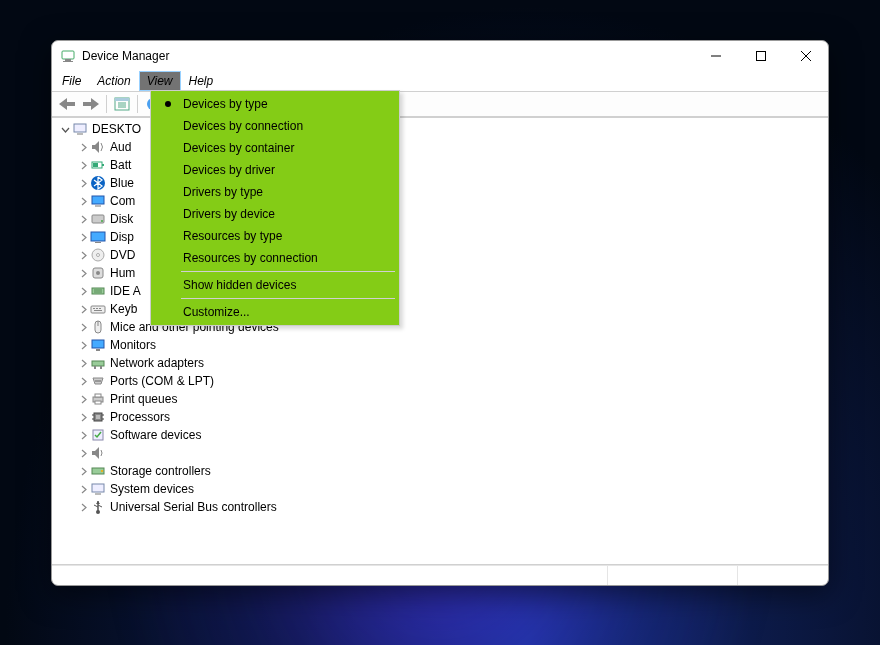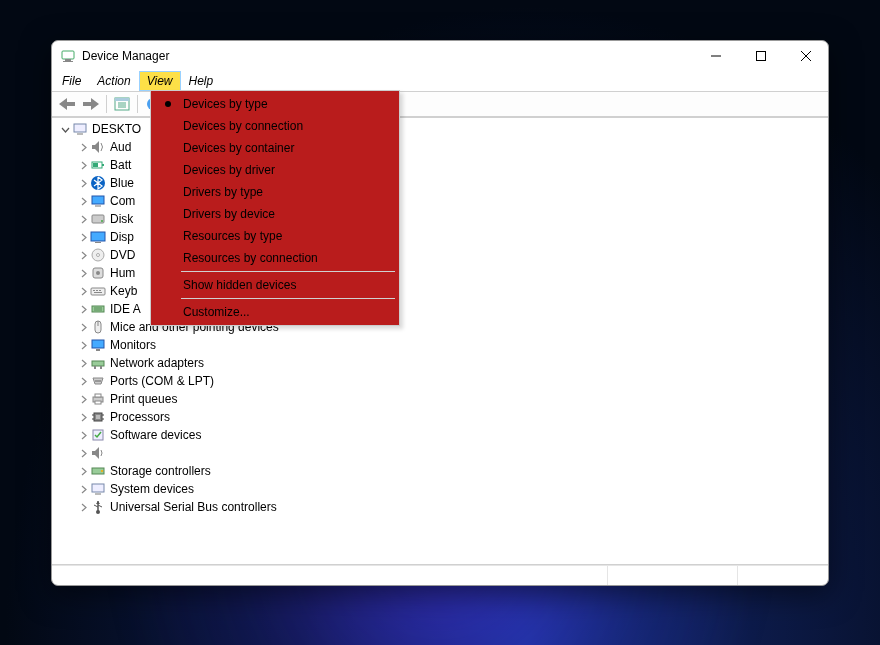--- a/index.html
+++ b/index.html
@@ -55,21 +55,21 @@
     height: 20px;
     display: flex;
     align-items: stretch;
     padding-left: 2px;
   }
   .menu-item {
     padding: 2px 8px 2px 8px;
     display: flex; align-items: center; font-style: italic;
   }
   .menu-item.active {
-    background: #fde047;
+    background: #737373;
     border: 1px solid #99d1ff;
     padding: 1px 7px 1px 7px;
   }
   .toolbar {
     height: 26px;
     border-top: 1px solid #d0d0d0;
     border-bottom: 1px solid #d0d0d0;
     display: flex;
     align-items: center;
     padding-left: 4px;
@@ -116,21 +116,21 @@
   }
   .statusbar-cell {
     flex: 1;
     border-right: 1px solid #e5e5e5;
   }
   .statusbar-cell:last-child { border-right: none; }
   .dropdown {
     position: absolute;
     left: 150px; top: 90px;
     width: 250px;
-    background: #b91c1c;
+    background: #84cc16;
     border: 1px solid #ccc;
     box-shadow: 3px 3px 4px rgba(0,0,0,0.15);
     padding: 2px;
   }
   .dd-row {
     height: 22px;
     display: flex; align-items: center;
     padding-left: 30px;
     position: relative;
   }
@@ -351,43 +351,43 @@
           <span class="node-label">Hum</span>
         </div>
         <div class="tree-row indent1">
           <span class="chev">
             <svg width="9" height="9" viewBox="0 0 9 9">
               <path d="M3 1 L7 4.5 L3 8" fill="none" stroke="#888" stroke-width="1.2"></path>
             </svg>
           </span>
           <span class="node-icon">
             <svg width="16" height="16" viewBox="0 0 16 16">
+              <rect x="2" y="5" width="12" height="6" fill="#9c9" stroke="#585"></rect>
+              <line x1="4" y1="7" x2="12" y2="7" stroke="#585"></line>
+              <line x1="4" y1="9" x2="12" y2="9" stroke="#585"></line>
+            </svg>
+          </span>
+          <span class="node-label">IDE A</span>
+        </div>
+        <div class="tree-row indent1">
+          <span class="chev">
+            <svg width="9" height="9" viewBox="0 0 9 9">
+              <path d="M3 1 L7 4.5 L3 8" fill="none" stroke="#888" stroke-width="1.2"></path>
+            </svg>
+          </span>
+          <span class="node-icon">
+            <svg width="16" height="16" viewBox="0 0 16 16">
               <rect x="1" y="5" width="14" height="7" rx="1" fill="#eee" stroke="#888"></rect>
               <rect x="3" y="7" width="2" height="1" fill="#888"></rect>
               <rect x="6" y="7" width="2" height="1" fill="#888"></rect>
               <rect x="9" y="7" width="2" height="1" fill="#888"></rect>
               <rect x="4" y="9" width="8" height="1" fill="#888"></rect>
             </svg>
           </span>
           <span class="node-label">Keyb</span>
-        </div>
-        <div class="tree-row indent1">
-          <span class="chev">
-            <svg width="9" height="9" viewBox="0 0 9 9">
-              <path d="M3 1 L7 4.5 L3 8" fill="none" stroke="#888" stroke-width="1.2"></path>
-            </svg>
-          </span>
-          <span class="node-icon">
-            <svg width="16" height="16" viewBox="0 0 16 16">
-              <rect x="2" y="5" width="12" height="6" fill="#9c9" stroke="#585"></rect>
-              <line x1="4" y1="7" x2="12" y2="7" stroke="#585"></line>
-              <line x1="4" y1="9" x2="12" y2="9" stroke="#585"></line>
-            </svg>
-          </span>
-          <span class="node-label">IDE A</span>
         </div>
         <div class="tree-row indent1">
           <span class="chev">
             <svg width="9" height="9" viewBox="0 0 9 9">
               <path d="M3 1 L7 4.5 L3 8" fill="none" stroke="#888" stroke-width="1.2"></path>
             </svg>
           </span>
           <span class="node-icon">
             <svg width="16" height="16" viewBox="0 0 16 16">
               <rect x="5" y="2" width="6" height="12" rx="3" fill="#eee" stroke="#888"></rect>

